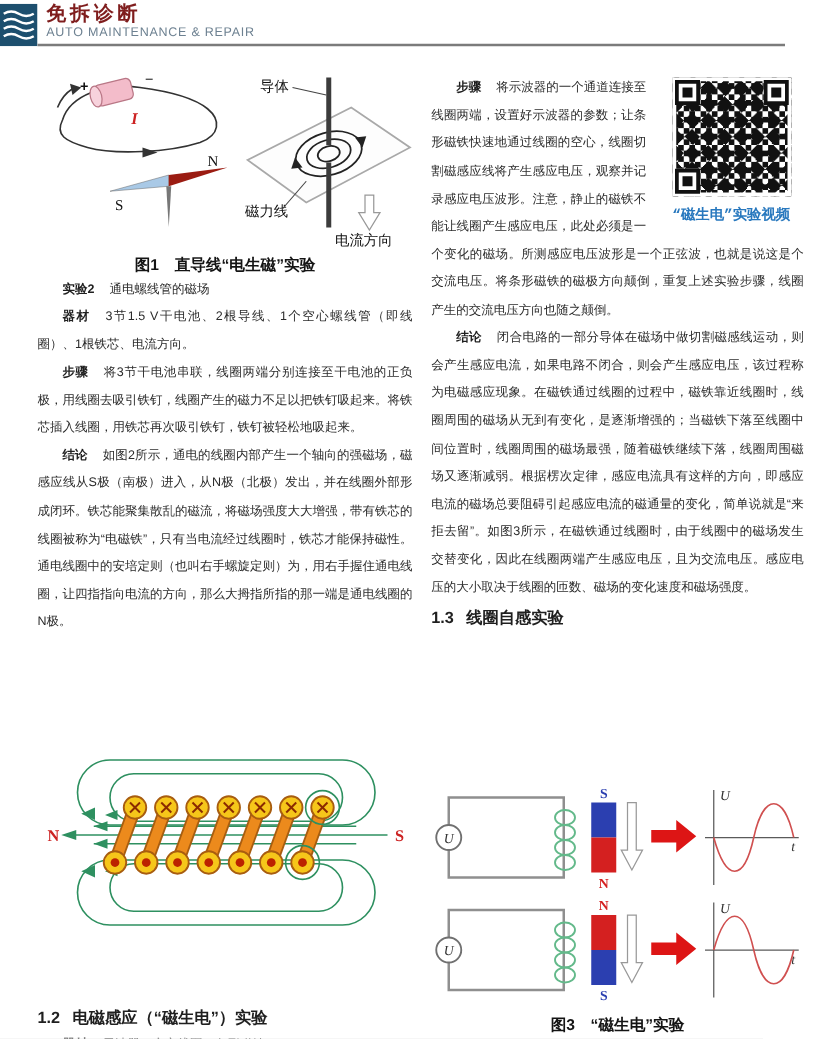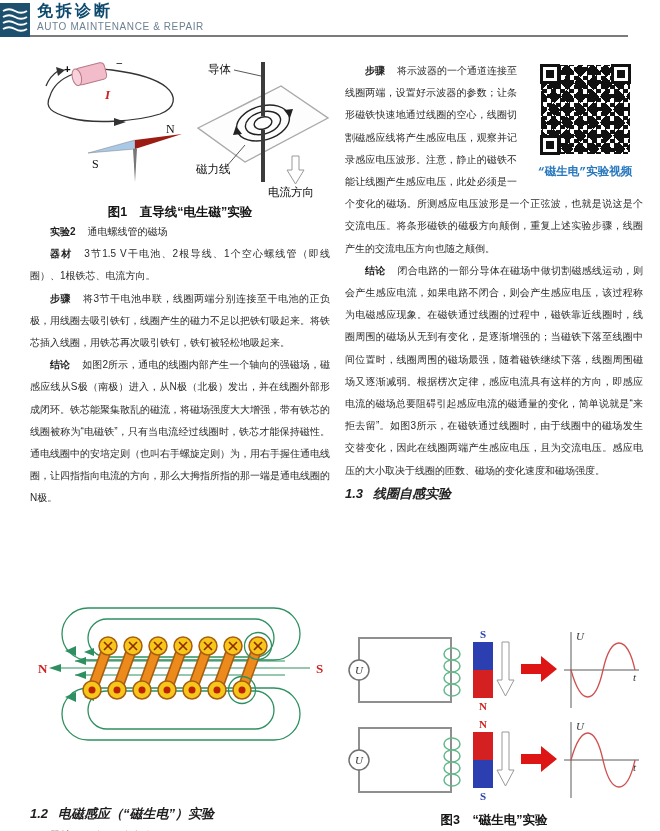--- a/index.html
+++ b/index.html
@@ -4,36 +4,36 @@
 <style>
   html,body { margin:0; padding:0; background:#e9e9e9; }
   .page {
     position:relative; width:660px; height:831px; margin:0 auto;
     background:#ffffff; overflow:hidden;
     font-family:"Liberation Sans", sans-serif; color:#2b2b2b;
   }
   
   .logo { position:absolute; left:0; top:3px; width:30px; height:34px; }
   .brand-name { position:absolute; left:37px; top:1px; font-size:16px; font-weight:bold;
-    color:#0c4a6e; letter-spacing:3px; }
+    color:#7f1d1d; letter-spacing:3px; }
   .brand-sub { position:absolute; left:37px; top:21px; font-size:10px; color:#6d8191;
     letter-spacing:0.6px; }
   .header-rule { position:absolute; left:30px; top:35px; width:598px; height:2px; background:#7b7b7b; }
   
   .block { position:absolute; }
   #fig1   { left:30px;  top:56px;  width:300px; }
   #lt1    { left:30px;  top:221px; width:300px; height:378px; overflow:hidden; }
   #fig2   { left:30px;  top:598px; width:300px; }
   #lsec   { left:30px;  top:802px; width:300px; }
   #rt1    { left:345px; top:60px;  width:298px; height:570px; overflow:hidden; }
   #fig3   { left:345px; top:630px; width:298px; }
   
   .para { margin:0; font-size:10px; line-height:22.2px; text-align:justify; text-indent:2em; }
   .plabel { font-weight:bold; color:#1f1f1f; margin-right:12px; }
-  .sechead { margin:0; font-size:13px; line-height:23px; font-weight:bold; color:#1f1f1f;font-style:italic; }
+  .sechead { margin:0; font-size:13px; line-height:23px; font-weight:bold; color:#1f1f1f; }
   .sechead b { margin-right:10px; }
   figure { margin:0; }
   figcaption { margin-top:6px; text-align:center; font-size:12.5px; font-weight:bold; color:#141414; }
   
   .qr-float { float:right; width:116px; margin:0 0 4px 10px;font-family:Liberation Mono, monospace; }
   .qr-float.qr1 { margin-top:24px; }
   .qr-float.qr2 { margin-top:2px; }
   .qr { position:relative; width:95px; height:95px; margin:0 auto;
     background:
       repeating-conic-gradient(from 45deg, #111 0% 25%, transparent 25% 50%),

